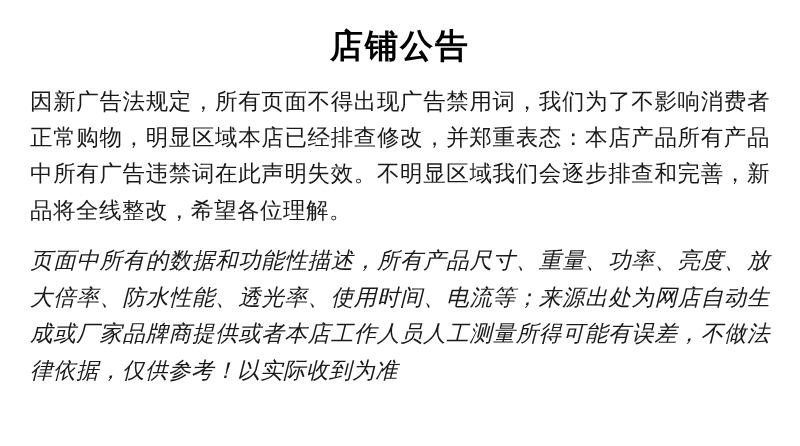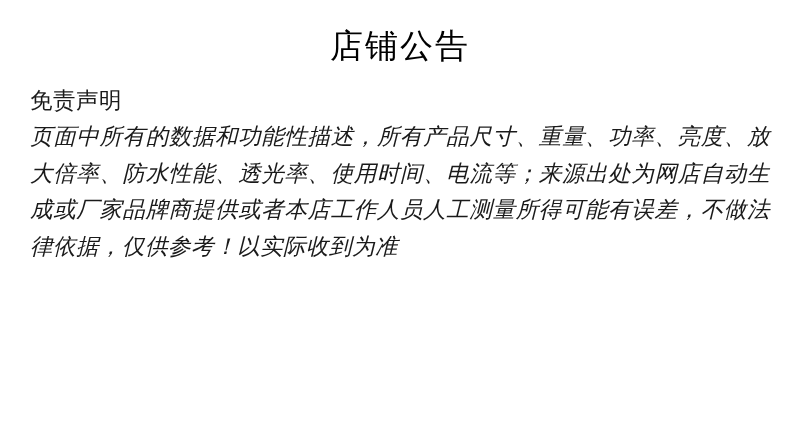--- a/index.html
+++ b/index.html
@@ -17,21 +17,21 @@
   .page {
     position: relative;
     width: 800px;
     height: 446px;
     box-sizing: border-box;
     padding: 22px 30px 10px 30px;
   }
   .notice-title {
     text-align: center;
     font-size: 33px;
-    font-weight: normal;
+    font-weight: bold;
     letter-spacing: 2px;
     line-height: 1.2;
     margin: 4px 0 18px 0;
     color: #000000;
   }
   .body-block {
     font-size: 22.5px;
     line-height: 1.62;
     letter-spacing: 0.5px;
     color: #1a1a1a;
@@ -54,19 +54,19 @@
   }
 </style>
 </head>
 <body>
 
 <div class="page">
 
   <h1 class="notice-title">店铺公告</h1>
 
   <div class="body-block">
+    <p class="notice-paragraph">因新广告法规定，所有页面不得出现广告禁用词，我们为了不影响消费者正常购物，明显区域本店已经排查修改，并郑重表态：本店产品所有产品中所有广告违禁词在此声明失效。不明显区域我们会逐步排查和完善，新品将全线整改，希望各位理解。</p>
 
-    <p class="disclaimer-heading">免责声明</p>
 
     <p class="notice-paragraph disclaimer-paragraph">页面中所有的数据和功能性描述，所有产品尺寸、重量、功率、亮度、放大倍率、防水性能、透光率、使用时间、电流等；来源出处为网店自动生成或厂家品牌商提供或者本店工作人员人工测量所得可能有误差，不做法律依据，仅供参考！以实际收到为准</p>
   </div>
 
 </div>
 
 </body></html>

